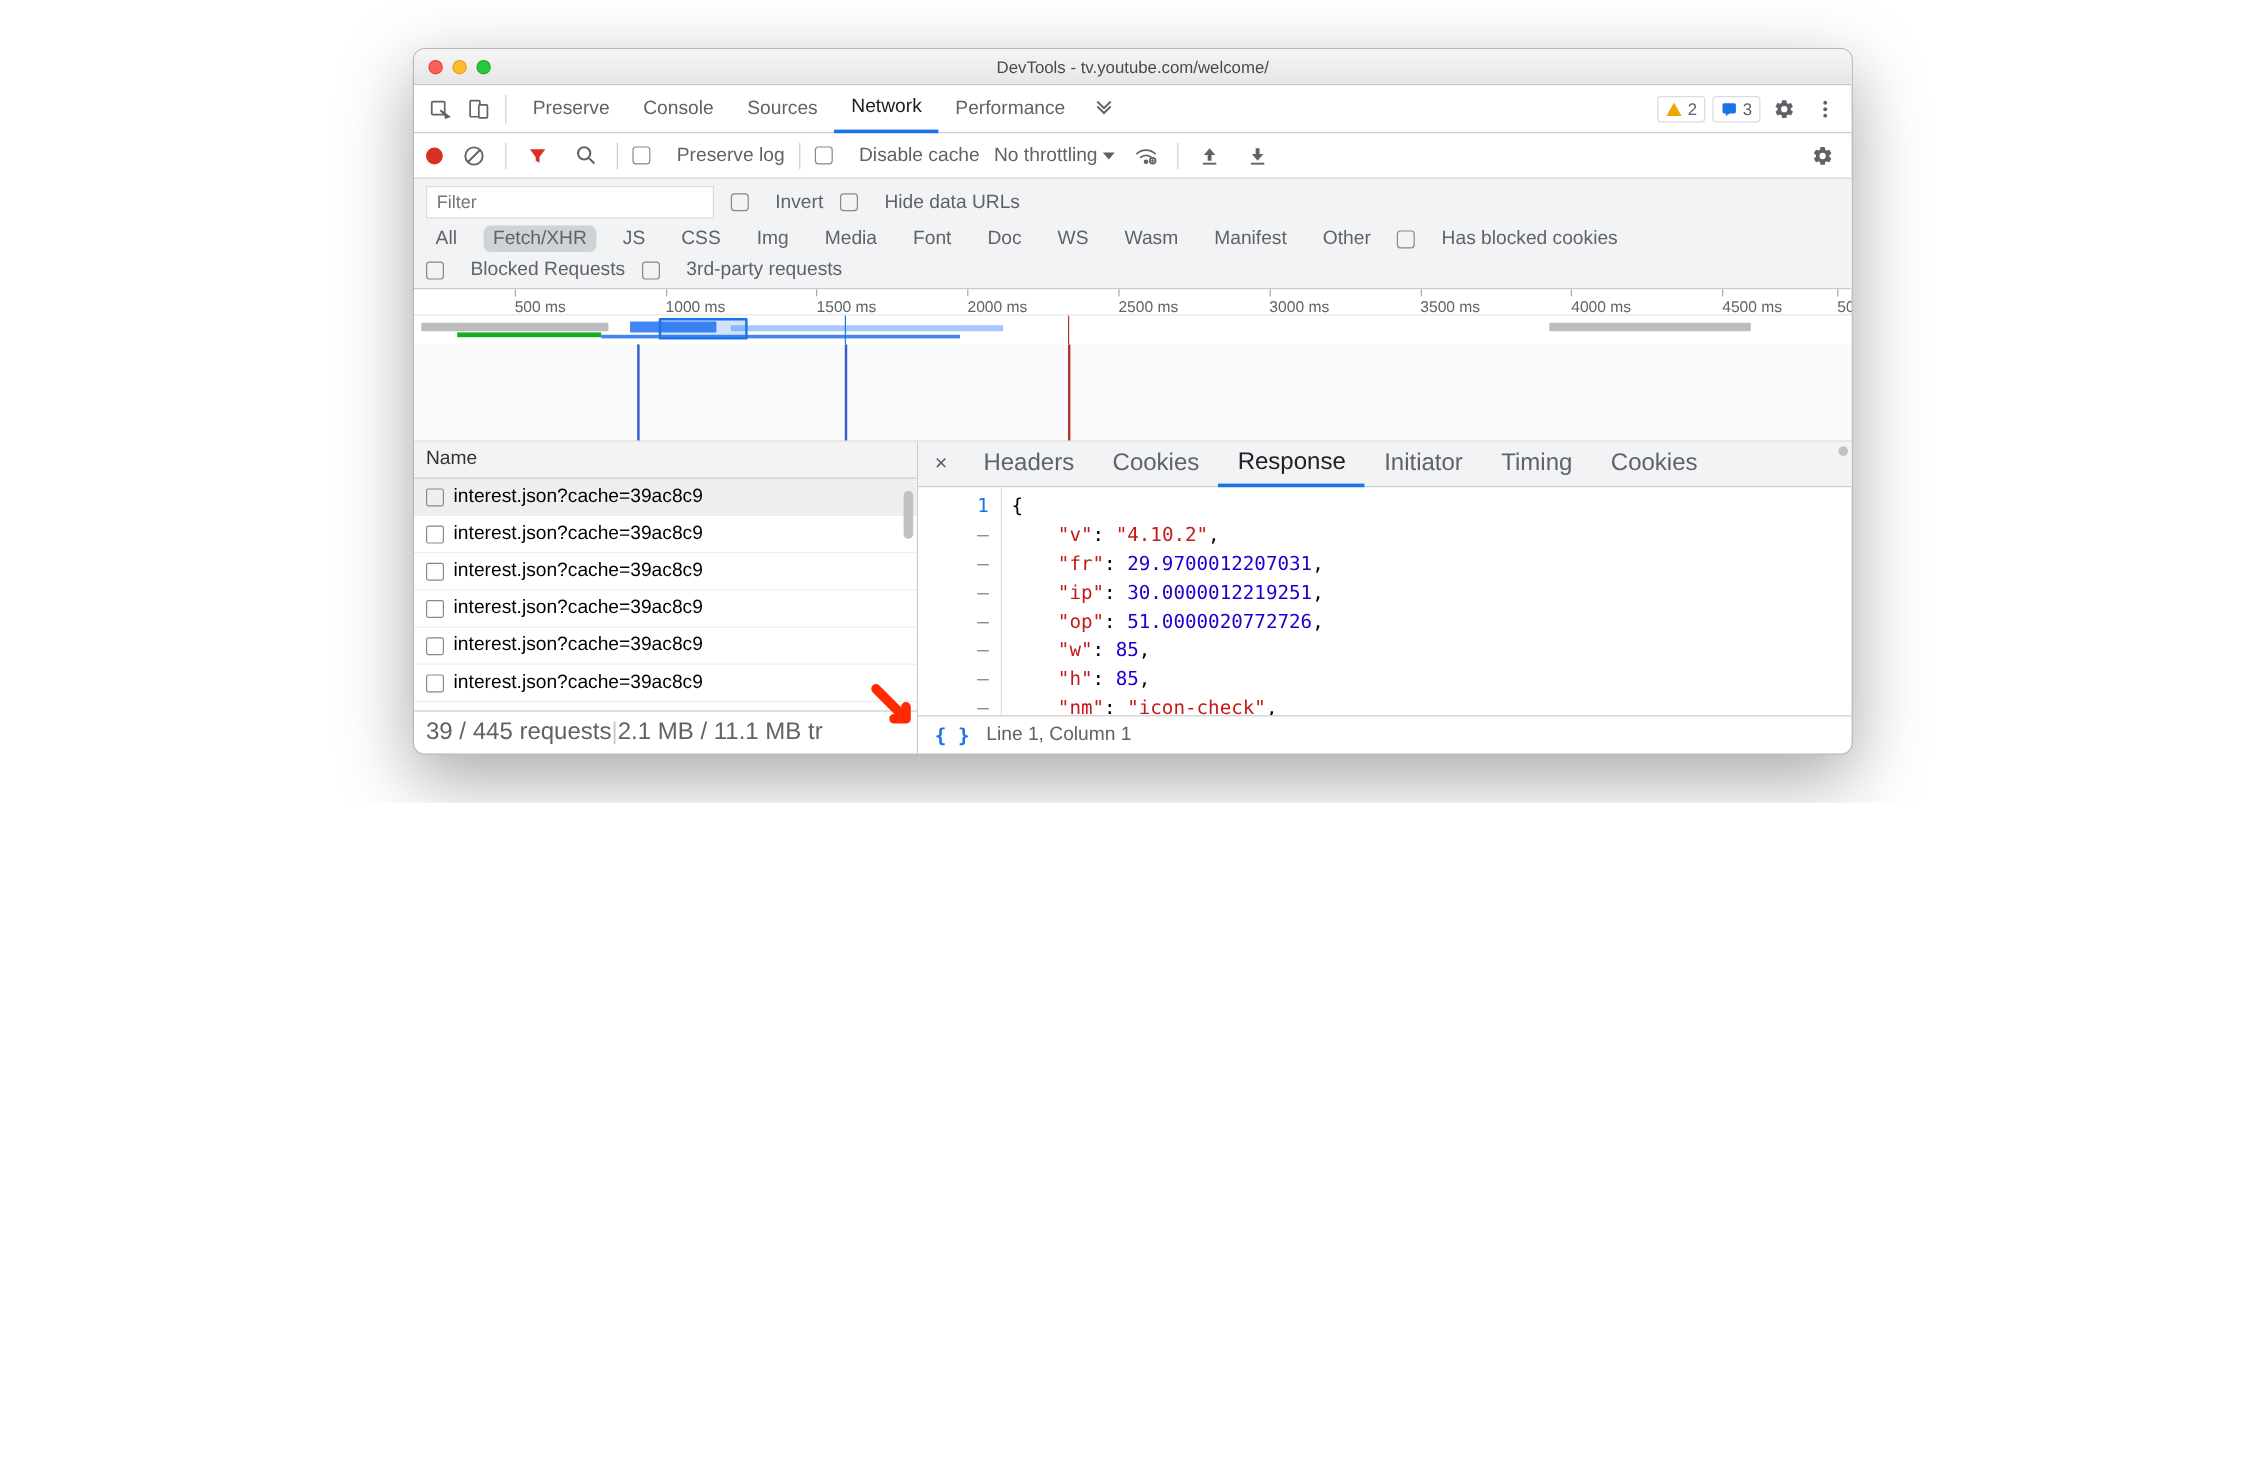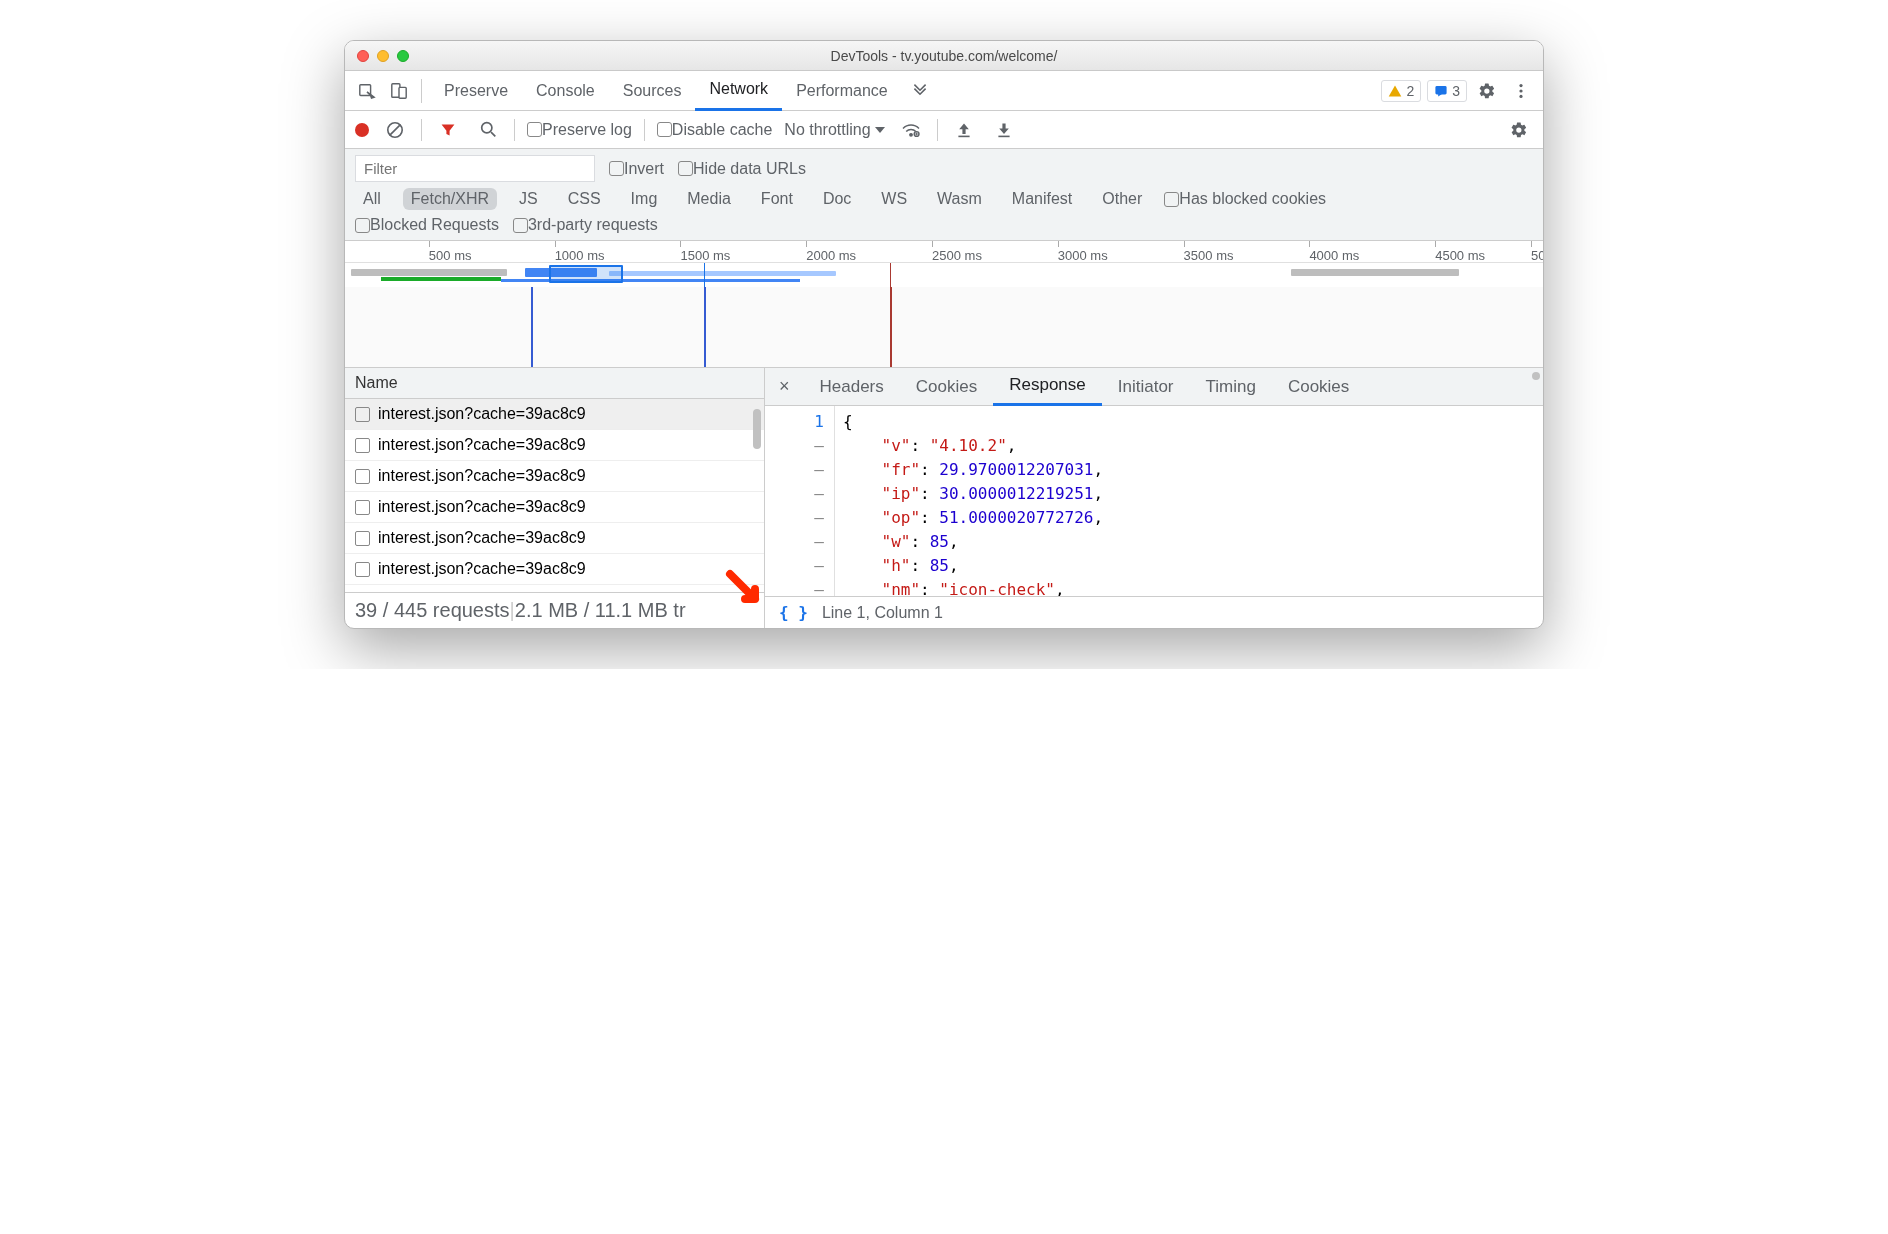--- a/index.html
+++ b/index.html
@@ -47,21 +47,21 @@
 .tab.active { color:#202124; border-bottom:3px solid #1a73e8; font-weight:500;}
 .right-tools { margin-left:auto; display:flex; gap:6px; align-items:center;}
 .badge { display:flex; gap:4px; align-items:center; border:1px solid #dadce0; border-radius:3px; padding:2px 6px; font-size:14px;}
 .badge.warn svg {color:#e8a800;}
 .badge.info svg {color:#1a73e8;}
 
 .toolbar { display:flex; align-items:center; height:38px; border-bottom:1px solid #ccc; padding:0 10px; gap:12px; font-size:16px; color:#5f6368;}
 .toolbar .rec { width:14px; height:14px; border-radius:50%; background:#d93025;}
 .toolbar .sep { width:1px; height:22px; background:#ccc;}
 .cb { width:15px; height:15px; border:1.5px solid #888; border-radius:3px;}
-.lbl { display:flex; gap:0; align-items:center; cursor:pointer;}
+.lbl { display:flex; gap:22px; align-items:center; cursor:pointer;}
 .select-ish { display:flex; align-items:center; gap:4px; cursor:pointer;}
 
 .filterbar { border-bottom:1px solid #ccc; padding:6px 10px; font-size:16px; color:#5f6368; background:#f1f3f4;}
 .filter-row { display:flex; flex-wrap:wrap; gap:14px; align-items:center; margin-bottom:6px;}
 .filter-input { border:1px solid #dadce0; background:#fff; padding:4px 8px; width:240px; font-size:15px; color:#a16207;}
 .chip { padding:2px 8px; border-radius:10px; cursor:pointer;}
 .chip.sel { background:#d0d3d6; border-radius:6px;}
 
 .timeline { border-bottom:1px solid #ccc; }
 .ruler { height:22px; display:flex; font-size:13px; color:#5f6368; position:relative; border-bottom:1px solid #e0e0e0;}
@@ -85,21 +85,21 @@
 .reqlist::after { content:""; position:absolute; right:3px; top:10px; width:8px; height:40px; background:#c1c1c1; border-radius:4px;}
 .reqrow { display:flex; gap:8px; align-items:center; padding:6px 10px; font-size:16px; border-bottom:1px solid #eee; cursor:pointer;}
 .reqrow.sel { background:#efefef;}
 .fileicon { width:15px; height:15px; border:1.5px solid #888; border-radius:2px;}
 .status { border-top:1px solid #ccc; padding:6px 10px; font-size:20px; color:#5f6368; display:flex; white-space:nowrap; overflow:hidden;}
 .status .sepd { color:#ccc;}
 
 .detail { flex:1; display:flex; flex-direction:column; min-width:0;}
 .detailtabs { display:flex; gap:0; border-bottom:1px solid #ccc; height:38px; align-items:center; background:#f1f3f4; position:relative;}
 .close-x { padding:0 14px; cursor:pointer; font-size:18px; color:#5f6368;}
-.dtab { padding:0 16px; height:38px; display:flex; align-items:center; color:#5f6368; font-size:17px; cursor:pointer;}
+.dtab { padding:0 16px; height:38px; display:flex; align-items:center; color:#5f6368; font-size:20px; cursor:pointer;}
 .dtab.active { color:#202124; border-bottom:3px solid #1a73e8; font-weight:500;}
 .detailtabs::after { content:""; position:absolute; right:3px; top:4px; width:8px; height:8px; background:#c1c1c1; border-radius:4px;}
 
 .code-area { flex:1; display:flex; font-family:Menlo,Monaco,Consolas,monospace; font-size:16px; overflow:hidden;}
 .gutter { width:70px; text-align:right; padding:6px 10px 0 0; color:#1a73e8; user-select:none; border-right:1px solid #e0e0e0;}
 .gutter div { height:24px;}
 .gutter .dash { color:#888;}
 .src { flex:1; padding:6px 0 0 8px; white-space:pre;}
 .src div { height:24px;}
 .k { color:#c41a16;}

